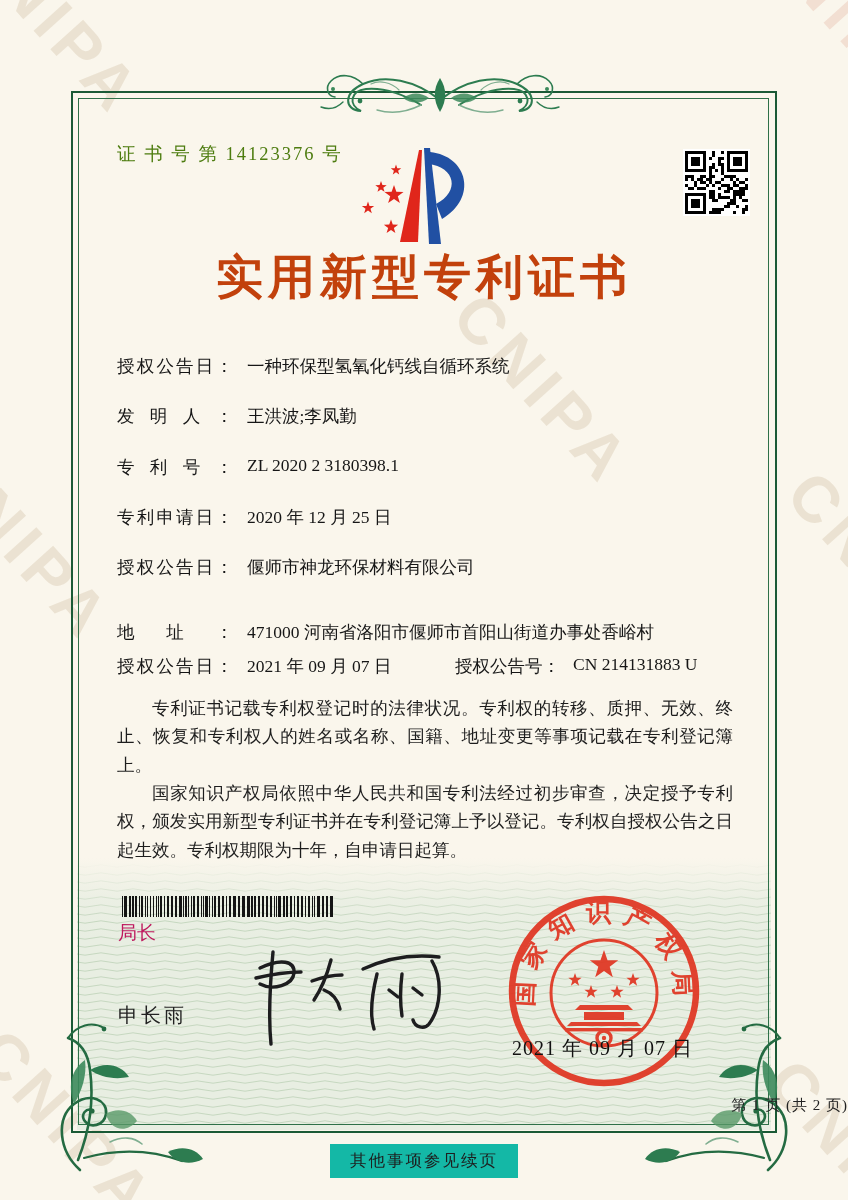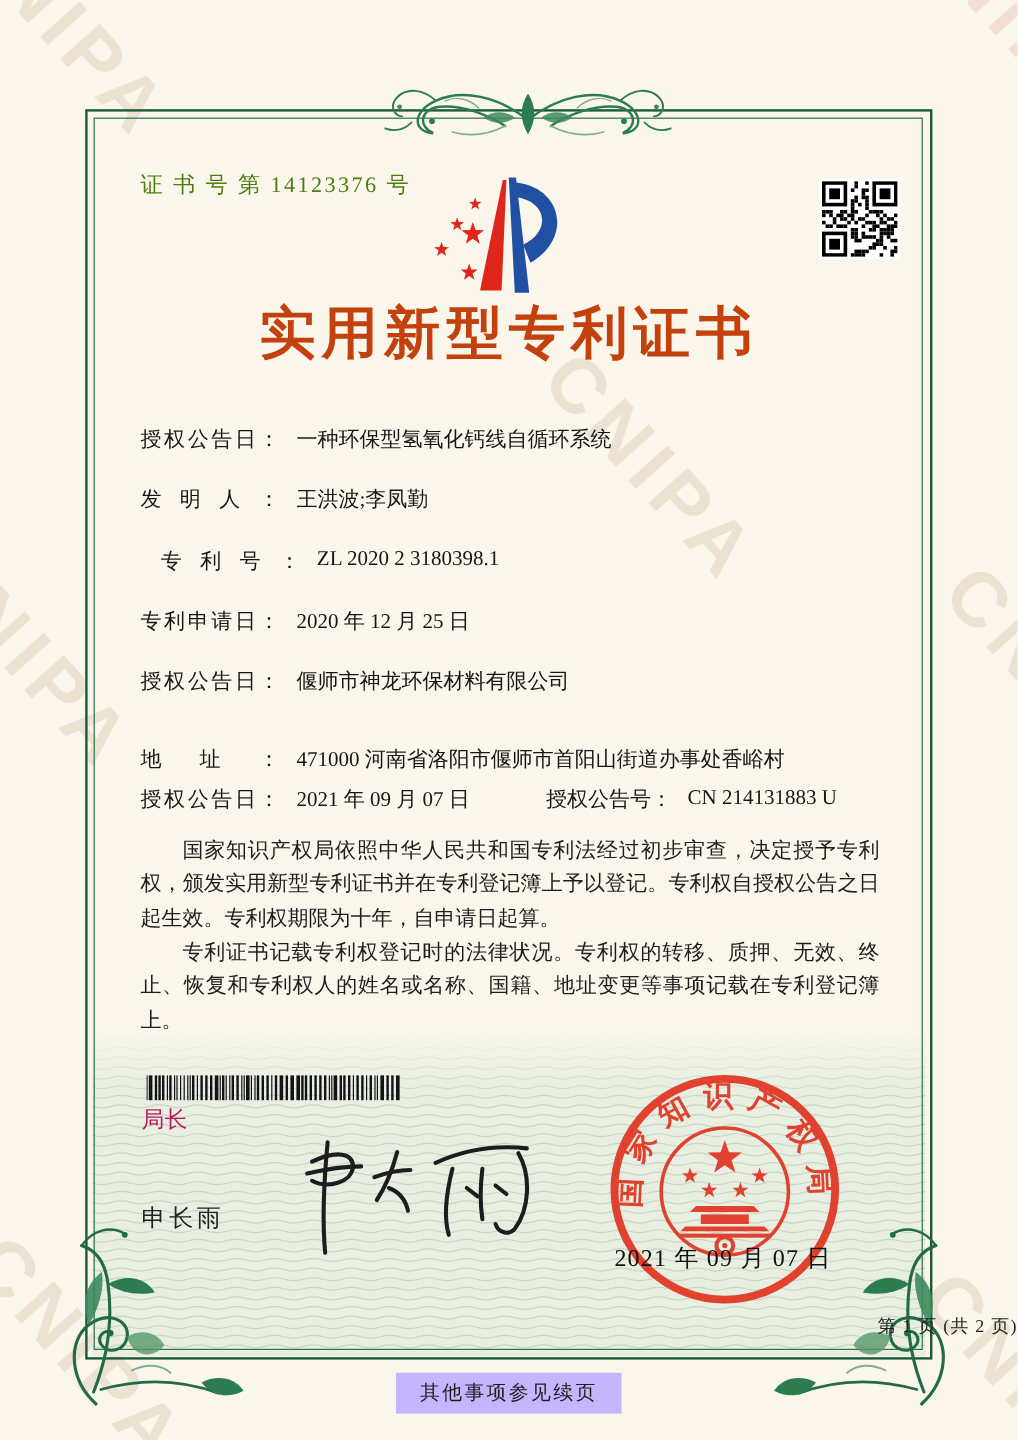--- a/index.html
+++ b/index.html
@@ -54,21 +54,21 @@
   .sig-hand{position:absolute;left:243px;top:928px;z-index:5;}
 
   .seal{position:absolute;left:504px;top:891px;z-index:6;}
   .seal-ring-text{font-size:25px;font-weight:700;letter-spacing:11px;fill:#e03420;}
   .seal-date{position:absolute;left:512px;top:1035px;width:220px;font-size:20px;
       letter-spacing:1px;color:#111;z-index:7;white-space:nowrap;}
 
   .footer-page{position:absolute;left:0;top:1096px;width:848px;text-align:right;
       font-size:15px;letter-spacing:1px;color:#222;z-index:5;}
   .note-box{position:absolute;left:50%;top:1144px;transform:translateX(-50%);
-      background:#c4b5fd;padding:6px 20px;font-size:16.5px;letter-spacing:2px;
+      background:#14b8a6;padding:6px 20px;font-size:16.5px;letter-spacing:2px;
       color:#1d1d1d;z-index:5;white-space:nowrap;}
 </style>
 </head>
 <body>
 
 <div id="cert">
 
   <div class="wm" style="left:-62px;top:-18px;">CNIPA</div>
   <div class="wm pink" style="left:728px;top:-26px;">CNIPA</div>
   <div class="wm" style="left:428px;top:352px;">CNIPA</div>
@@ -299,43 +299,43 @@
 
   <div class="title">实用新型专利证书</div>
 
   <div class="fields">
     <div class="f-row" style="top:0;">
       <span class="f-label">授权公告日：</span><span class="f-value">一种环保型氢氧化钙线自循环系统</span>
     </div>
     <div class="f-row" style="top:50px;">
       <span class="f-label">发明人：</span><span class="f-value">王洪波;李凤勤</span>
     </div>
-    <div class="f-row" style="top:101px;margin-left:17px;">
+    <div class="f-row" style="top:101px;">
       <span class="f-label">专利号：</span><span class="f-value">ZL 2020 2 3180398.1</span>
     </div>
     <div class="f-row" style="top:151px;">
       <span class="f-label">专利申请日：</span><span class="f-value">2020 年 12 月 25 日</span>
     </div>
     <div class="f-row" style="top:201px;">
       <span class="f-label">授权公告日：</span><span class="f-value">偃师市神龙环保材料有限公司</span>
     </div>
     <div class="f-row" style="top:266px;">
       <span class="f-label">地址：</span><span class="f-value">471000  河南省洛阳市偃师市首阳山街道办事处香峪村</span>
     </div>
     <div class="f-row" style="top:300px;">
       <span class="f-label">授权公告日：</span><span class="f-value">2021 年 09 月 07 日</span>
       <span class="pair2">
         <span class="f-label">授权公告号：</span><span class="f-value">CN 214131883 U</span>
       </span>
     </div>
   </div>
 
   <div class="bodytext">
+    <p>专利证书记载专利权登记时的法律状况。专利权的转移、质押、无效、终止、恢复和专利权人的姓名或名称、国籍、地址变更等事项记载在专利登记簿上。</p>
     <p>国家知识产权局依照中华人民共和国专利法经过初步审查，决定授予专利权，颁发实用新型专利证书并在专利登记簿上予以登记。专利权自授权公告之日起生效。专利权期限为十年，自申请日起算。</p>
-    <p>专利证书记载专利权登记时的法律状况。专利权的转移、质押、无效、终止、恢复和专利权人的姓名或名称、国籍、地址变更等事项记载在专利登记簿上。</p>
   </div>
 
   <svg class="barcode" id="barcode" width="215" height="21">
       <rect x="0" y="0" width="1" height="21" fill="#141414"></rect>
       <rect x="2" y="0" width="3" height="21" fill="#141414"></rect>
       <rect x="7" y="0" width="2" height="21" fill="#141414"></rect>
       <rect x="10" y="0" width="2" height="21" fill="#141414"></rect>
       <rect x="13" y="0" width="2" height="21" fill="#141414"></rect>
       <rect x="17" y="0" width="1" height="21" fill="#141414"></rect>
       <rect x="19" y="0" width="2" height="21" fill="#141414"></rect>

